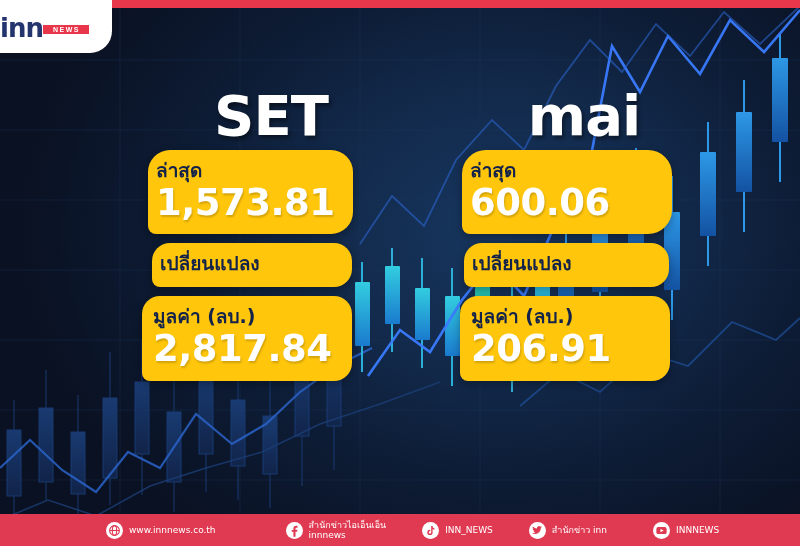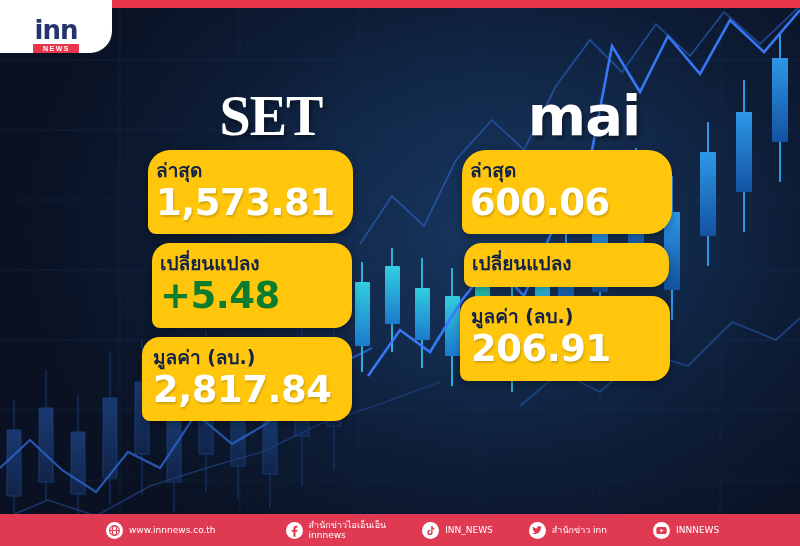--- a/index.html
+++ b/index.html
@@ -27,22 +27,22 @@
     background:#e03a52; z-index:40;
   }
 
   
   .logo-plate {
     position:absolute; left:0; top:0;
     width:112px; height:53px;
     background:#ffffff;
     border-bottom-right-radius:22px;
     z-index:45;
-    display:flex; flex-direction:column;
-    align-items:center; justify-content:flex-end;
+    display:flex; flex-direction:row;
+    align-items:center; justify-content:flex-start;
     padding-top:4px;
   }
   .logo-inn {
     font-size:26px; font-weight:bold; letter-spacing:-1px;
     color:#24356e; line-height:0.9; position:relative;
     font-family:"DejaVu Sans", sans-serif;
   }
   .logo-news {
     margin-top:2px;
     background:#e8374a; color:#fff;
@@ -66,21 +66,21 @@
     font-family:"DejaVu Sans", sans-serif;
     font-weight:bold;
     color:#ffffff;
     font-size:56px;
     line-height:1;
     text-align:center;
     letter-spacing:-1px;
     text-shadow:2px 3px 4px rgba(0,0,0,0.45);
     height:62px;
   }
-  .col-set .index-title { padding-right:28px;font-family:Liberation Serif, serif; }
+  .col-set .index-title { padding-right:28px; }
   .col-mai .index-title { padding-right:46px; }
 
   .card {
     position:relative;
     background:#FFC60B;
     padding:9px 8px 11px 8px;
     text-align:left;
     box-shadow:0 3px 8px rgba(0,0,0,0.32);
     margin-bottom:9px;
   }
@@ -252,21 +252,20 @@
     <div class="col col-set">
       <div class="index-title">SET</div>
 
       <div class="card card-latest">
         <div class="card-label">ล่าสุด</div>
         <div class="card-number">1,573.81</div>
       </div>
 
       <div class="card card-change">
         <div class="card-label">เปลี่ยนแปลง</div>
-        <div class="card-number pos">+5.48</div>
       </div>
 
       <div class="card card-value">
         <div class="card-label">มูลค่า (ลบ.)</div>
         <div class="card-number">2,817.84</div>
       </div>
     </div>
 
     <div class="col col-mai">
       <div class="index-title">mai</div>

